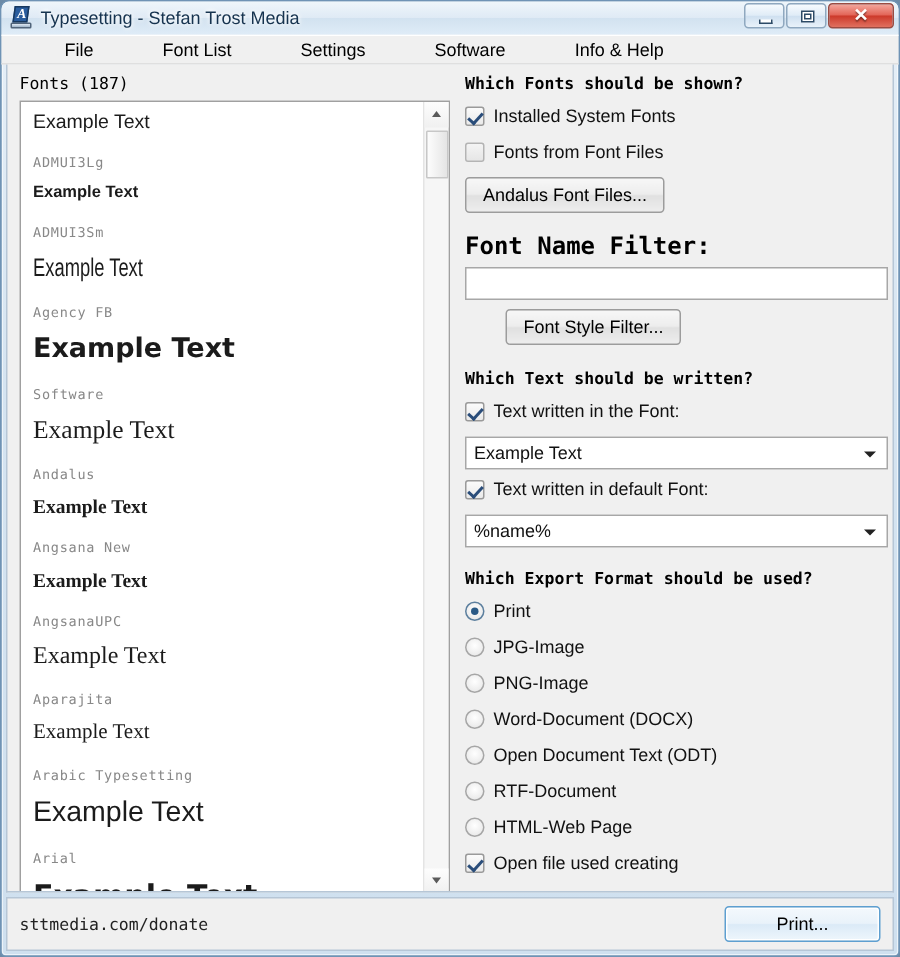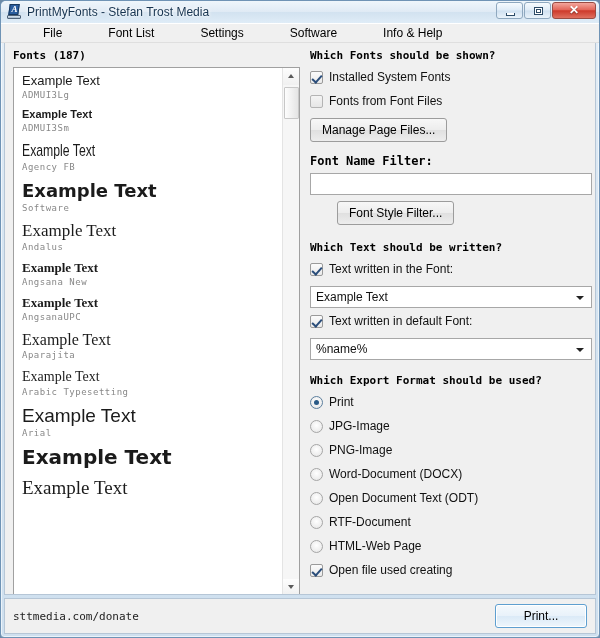--- a/index.html
+++ b/index.html
@@ -159,21 +159,21 @@
 
   
   .left-panel {
     position: absolute;
     left: 8px; top: 6px;
     width: 287px;
   }
   .group-label {
     font-family: "DejaVu Sans Mono", monospace;
     font-size: 11px;
-    font-weight: bold;
+    font-weight: normal;
     color: #000000;
     letter-spacing: 0px;
   }
   .font-list {
     margin-top: 5px;
     width: 287px;
     height: 530px;
     background: #ffffff;
     border: 1px solid #a0a0a0;
     position: relative;
@@ -191,21 +191,21 @@
   }
   .font-sample {
     color: #1b1b1b;
     line-height: 1.08;
     white-space: nowrap;
   }
   .font-name {
     font-family: "DejaVu Sans Mono", monospace;
     font-size: 9px;
     color: #888888;
-    margin-top: 2px;
+    margin-top: 16px;
     white-space: nowrap;
     letter-spacing: 0.5px;
   }
 
   
   .vscroll {
     position: absolute;
     right: 0; top: 0;
     width: 17px; height: 100%;
     background: #f6f6f6;
@@ -313,21 +313,21 @@
     padding: 4px 11px;
     background: linear-gradient(180deg,#f7f7f7 0%,#ededed 48%,#e0e0e0 52%,#ededed 100%);
     border: 1px solid #9c9c9c;
     border-radius: 3px;
     cursor: default;
     white-space: nowrap;
   }
 
   .label-mono {
     font-family: "DejaVu Sans Mono", monospace;
-    font-size: 12px;
+    font-size: 16px;
     font-weight: bold;
     color: #000000;
     margin-bottom: 5px;
     white-space: nowrap;
   }
 
   .textfield {
     width: 100%;
     height: 22px;
     background: #ffffff;
@@ -381,21 +381,21 @@
     padding: 0 8px;
   }
   .status-text {
     font-family: "DejaVu Sans Mono", monospace;
     font-size: 11px;
     color: #222222;
   }
   .print-btn {
     font-size: 12px;
     color: #000000;
-    width: 92px;
+    width: 104px;
     height: 24px;
     line-height: 16px;
     text-align: center;
     padding: 3px 0;
     background: linear-gradient(180deg,#f4f9fd 0%,#e9f2fa 48%,#dbeaf7 52%,#eef6fc 100%);
     border: 1px solid #5e9fd0;
     border-radius: 3px;
     box-shadow: inset 0 0 0 1px #ffffff;
     cursor: default;
   }
@@ -404,21 +404,21 @@
 <body>
 
 <div class="window">
 
   <div class="titlebar">
     <div class="app-icon">
       <div class="sheet"></div>
       <div class="glyph">A</div>
       <div class="base"></div>
     </div>
-    <div class="title-text">PrintMyFonts - Stefan Trost Media</div>
+    <div class="title-text">Typesetting - Stefan Trost Media</div>
 
     <div class="caption-buttons">
       <div class="cbtn">
         <span class="m-glyph"></span>
       </div>
       <div class="cbtn">
         <span class="r-outer"></span>
         <span class="r-inner"></span>
       </div>
       <div class="cbtn close">
@@ -512,21 +512,21 @@
         <span class="cb checked"></span>
         <span class="opt-label">Installed System Fonts</span>
       </div>
 
       <div class="opt-row">
         <span class="cb unchecked"></span>
         <span class="opt-label">Fonts from Font Files</span>
       </div>
 
       <div style="margin-bottom:12px;">
-        <span class="btn">Manage Page Files...</span>
+        <span class="btn">Andalus Font Files...</span>
       </div>
 
       <div class="label-mono">Font Name Filter:</div>
       <input class="textfield" type="text" value="" style="">
 
       <div class="spacer-sm"></div>
       <div style="margin-bottom:16px;padding-left:27px;">
         <span class="btn">Font Style Filter...</span>
       </div>
 

